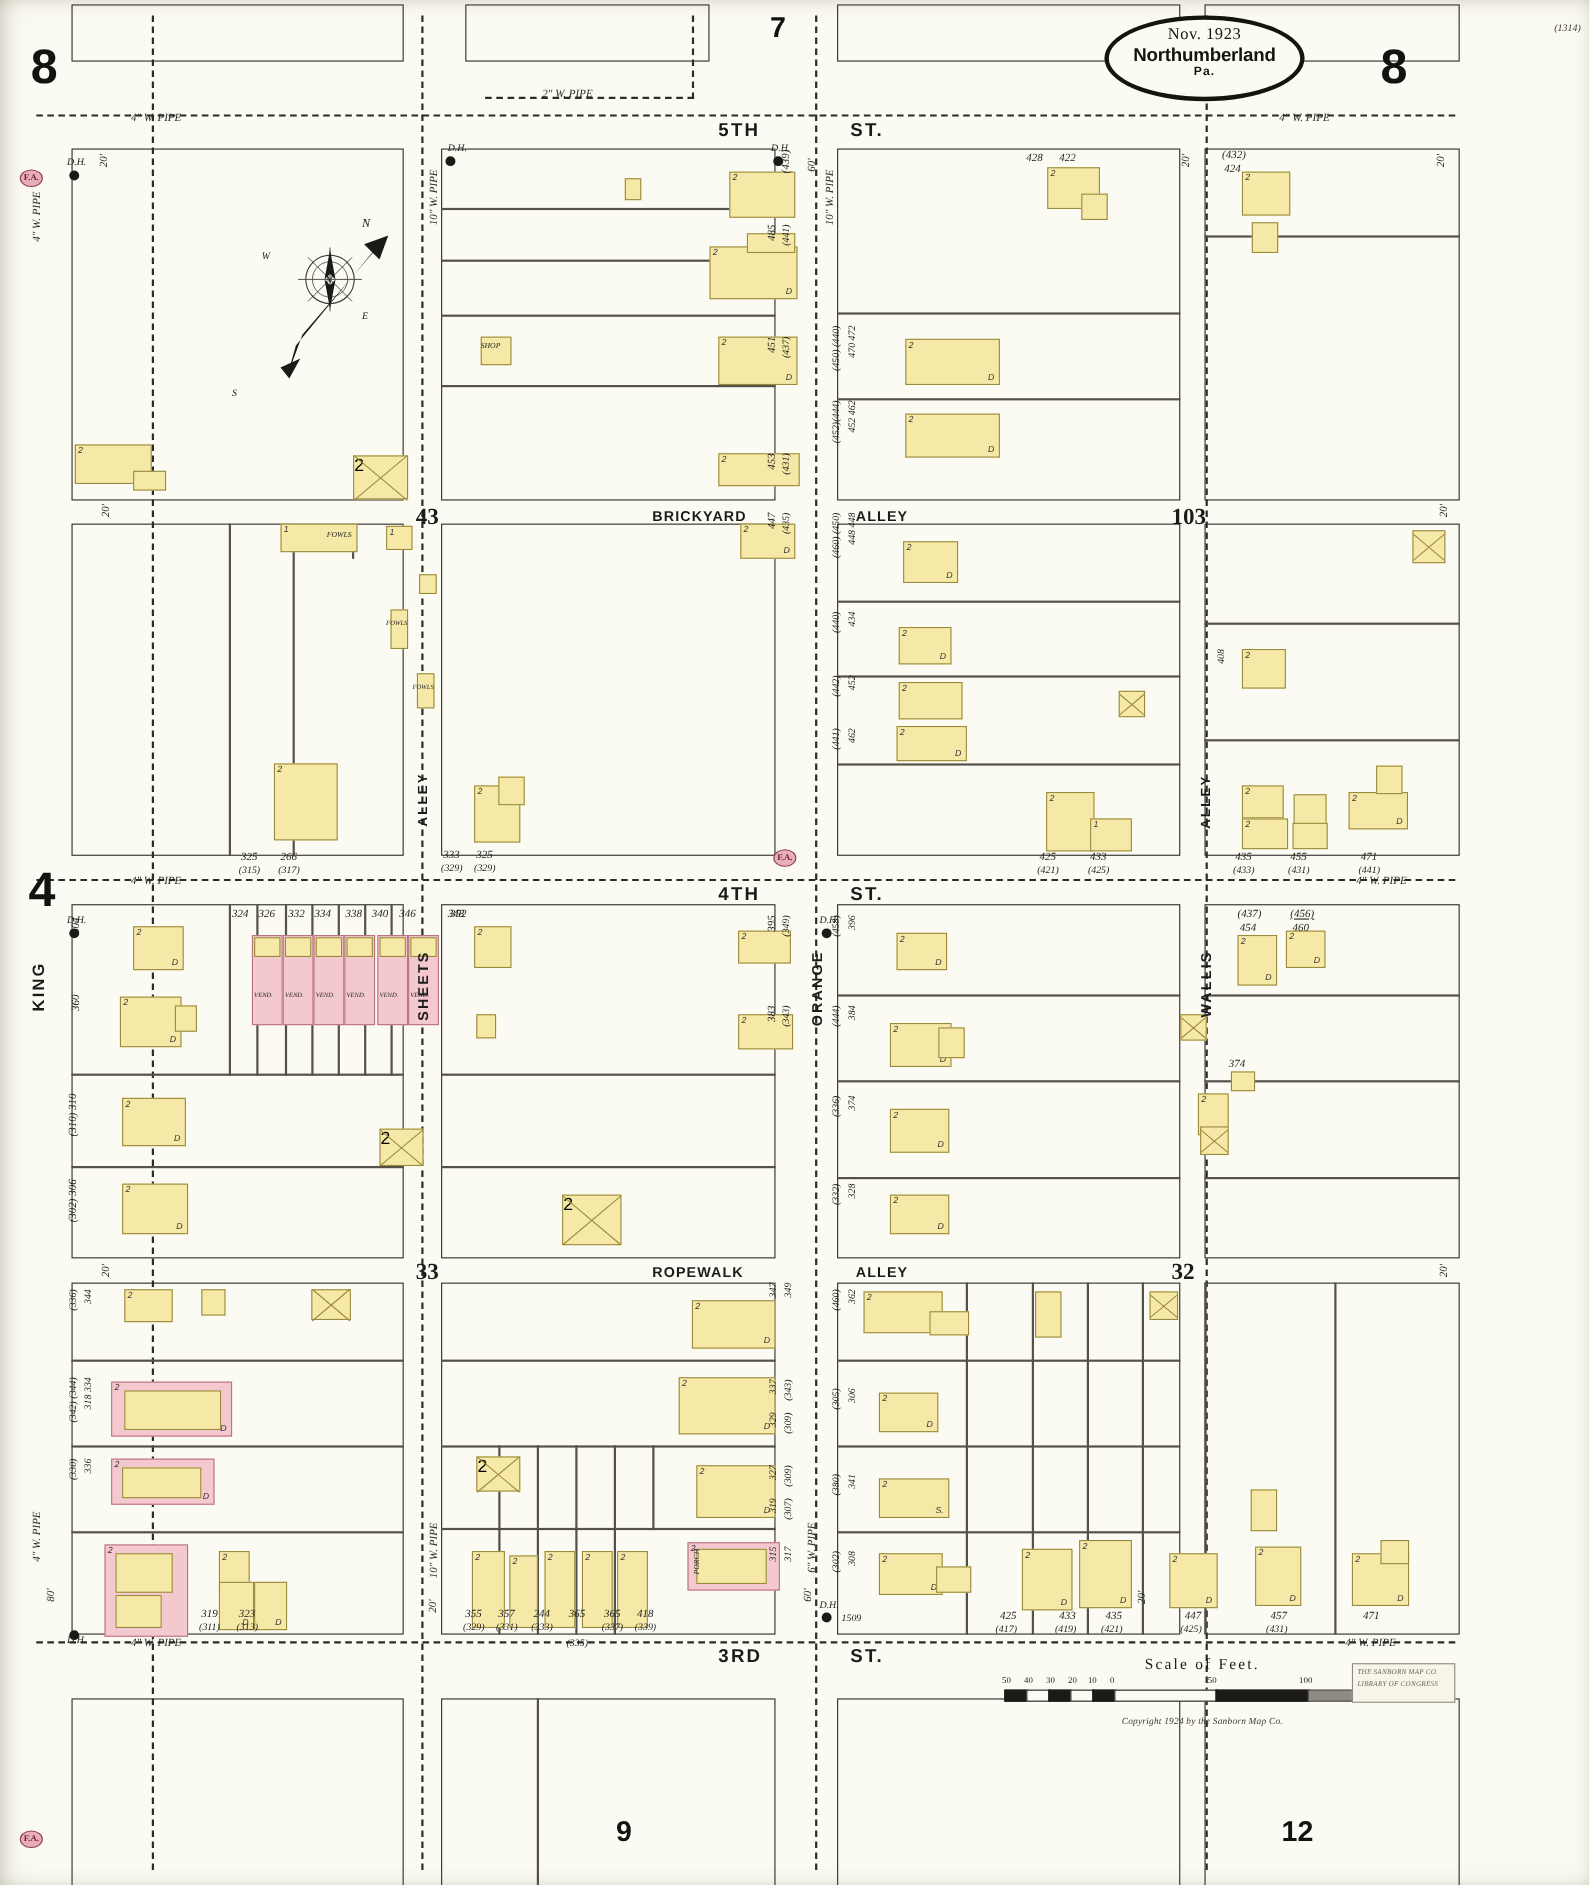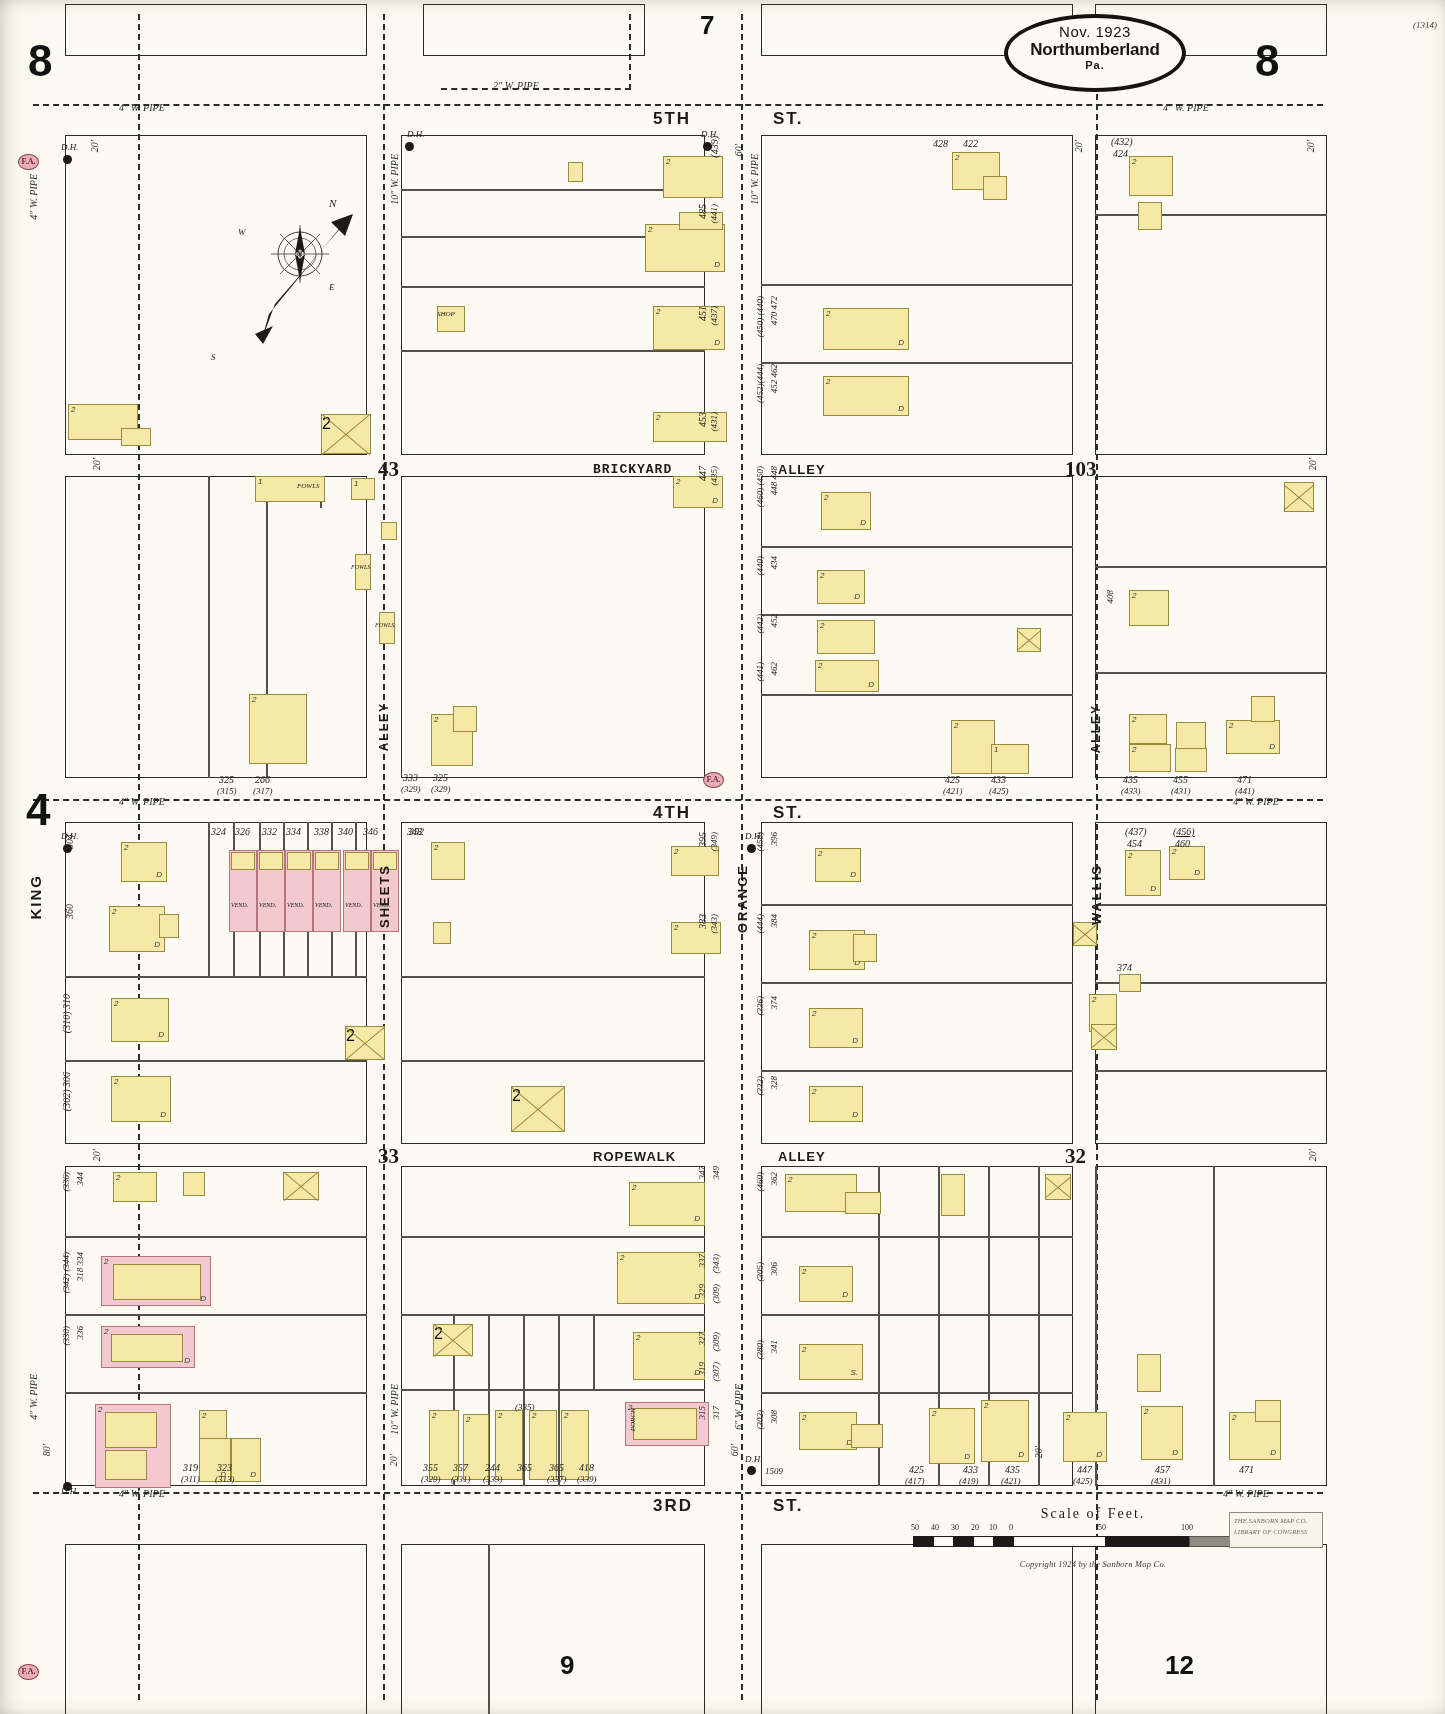--- a/index.html
+++ b/index.html
@@ -44,21 +44,21 @@
   .vert{writing-mode:vertical-rl;transform:rotate(180deg);}
   .pipe{font-family:"Liberation Serif",serif;font-style:italic;font-size:10px;color:#2b2b28;}
   .dh{position:absolute;width:9px;height:9px;border-radius:50%;background:#1b1a18;}
   .dhl{position:absolute;font-family:"Liberation Serif",serif;font-style:italic;font-size:9px;color:#23221f;}
   .fa{position:absolute;width:19px;height:14px;border-radius:50%;background:#e9aeb8;border:1.6px solid #8d3f4c;
      font-family:"Liberation Serif",serif;font-size:8px;color:#6d2b36;text-align:center;line-height:14px;font-weight:700;}
 
   
   .cartouche{position:absolute;left:1004px;top:14px;width:174px;height:70px;border:4px solid #15140f;border-radius:50%;
     text-align:center;background:#fcfbf3;}
-  .cartouche .c1{font-family:Liberation Sans, sans-serif;font-size:15px;margin-top:5px;letter-spacing:.5px;color:#15140f;}
+  .cartouche .c1{font-family:Liberation Serif, serif;font-size:15px;margin-top:5px;letter-spacing:.5px;color:#15140f;}
   .cartouche .c2{font-family:"Liberation Sans",sans-serif;font-size:17px;font-weight:700;letter-spacing:-.2px;color:#15140f;line-height:19px;}
   .cartouche .c3{font-family:"Liberation Sans",sans-serif;font-size:11px;font-weight:700;letter-spacing:1px;color:#15140f;}
 
   
   .compass{position:absolute;left:232px;top:205px;width:70px;height:70px;}
   .needle{position:absolute;left:170px;top:180px;width:170px;height:170px;}
 
   
   .scalewrap{position:absolute;left:880px;top:1492px;width:360px;}
   .scaletitle{font-family:"Liberation Serif",serif;font-size:14px;letter-spacing:2px;text-align:center;color:#1c1b19;}
@@ -487,21 +487,21 @@
     <div class="t street" style="left:740px;top:1482px;font-size:17px;"><span>ST.</span></div>
 
     <div class="t street vert" style="left:-6px;top:860px;font-size:15px;"><span>KING</span></div>
     <div class="t street vert" style="left:344px;top:850px;font-size:13px;"><span>SHEETS</span></div>
     <div class="t street vert" style="left:702px;top:850px;font-size:13px;"><span>ORANGE</span></div>
     <div class="t street vert" style="left:1056px;top:850px;font-size:13px;"><span>WALLIS</span></div>
     <div class="t street vert" style="left:344px;top:688px;font-size:12px;"><span>ALLEY</span></div>
     <div class="t street vert" style="left:1056px;top:690px;font-size:12px;"><span>ALLEY</span></div>
 
     <div class="t blocknum" style="left:345px;top:443px;"><span>43</span></div>
-    <div class="t street" style="left:560px;top:448px;font-size:13px;letter-spacing:1px;font-family:Liberation Mono, monospace;"><span>BRICKYARD</span></div>
+    <div class="t street" style="left:560px;top:448px;font-size:13px;letter-spacing:1px;"><span>BRICKYARD</span></div>
     <div class="t street" style="left:745px;top:448px;font-size:13px;letter-spacing:1px;"><span>ALLEY</span></div>
     <div class="t blocknum" style="left:1032px;top:443px;"><span>103</span></div>
 
     <div class="t blocknum" style="left:345px;top:1130px;"><span>33</span></div>
     <div class="t street" style="left:560px;top:1135px;font-size:13px;letter-spacing:1px;"><span>ROPEWALK</span></div>
     <div class="t street" style="left:745px;top:1135px;font-size:13px;letter-spacing:1px;"><span>ALLEY</span></div>
     <div class="t blocknum" style="left:1032px;top:1130px;"><span>32</span></div>
 
     <div class="t pipe" style="left:86px;top:88px;"><span>4" W. PIPE</span></div>
     <div class="t pipe" style="left:1130px;top:88px;"><span>4" W. PIPE</span></div>
@@ -672,21 +672,21 @@
     <div class="t num" style="left:184px;top:1448px;"><span>323</span></div>
     <div class="t num sm" style="left:182px;top:1460px;"><span>(313)</span></div>
 
     <div class="t num" style="left:390px;top:1448px;"><span>355</span></div>
     <div class="t num sm" style="left:388px;top:1460px;"><span>(329)</span></div>
     <div class="t num" style="left:420px;top:1448px;"><span>357</span></div>
     <div class="t num sm" style="left:418px;top:1460px;"><span>(331)</span></div>
     <div class="t num" style="left:452px;top:1448px;"><span>244</span></div>
     <div class="t num sm" style="left:450px;top:1460px;"><span>(333)</span></div>
     <div class="t num" style="left:484px;top:1448px;"><span>365</span></div>
-    <div class="t num sm" style="left:482px;top:1388px;text-align:right;"><span>(335)</span></div>
+    <div class="t num sm" style="left:482px;top:1474px;text-align:right;"><span>(335)</span></div>
     <div class="t num" style="left:516px;top:1448px;"><span>365</span></div>
     <div class="t num sm" style="left:514px;top:1460px;"><span>(337)</span></div>
     <div class="t num" style="left:546px;top:1448px;"><span>418</span></div>
     <div class="t num sm" style="left:544px;top:1460px;"><span>(339)</span></div>
 
     <div class="t num sm vert" style="left:722px;top:1248px;"><span>(305)</span></div>
     <div class="t num sm vert" style="left:736px;top:1248px;"><span>306</span></div>
     <div class="t num sm vert" style="left:722px;top:1326px;"><span>(380)</span></div>
     <div class="t num sm vert" style="left:736px;top:1326px;"><span>341</span></div>
     <div class="t num sm vert" style="left:722px;top:1396px;"><span>(302)</span></div>

